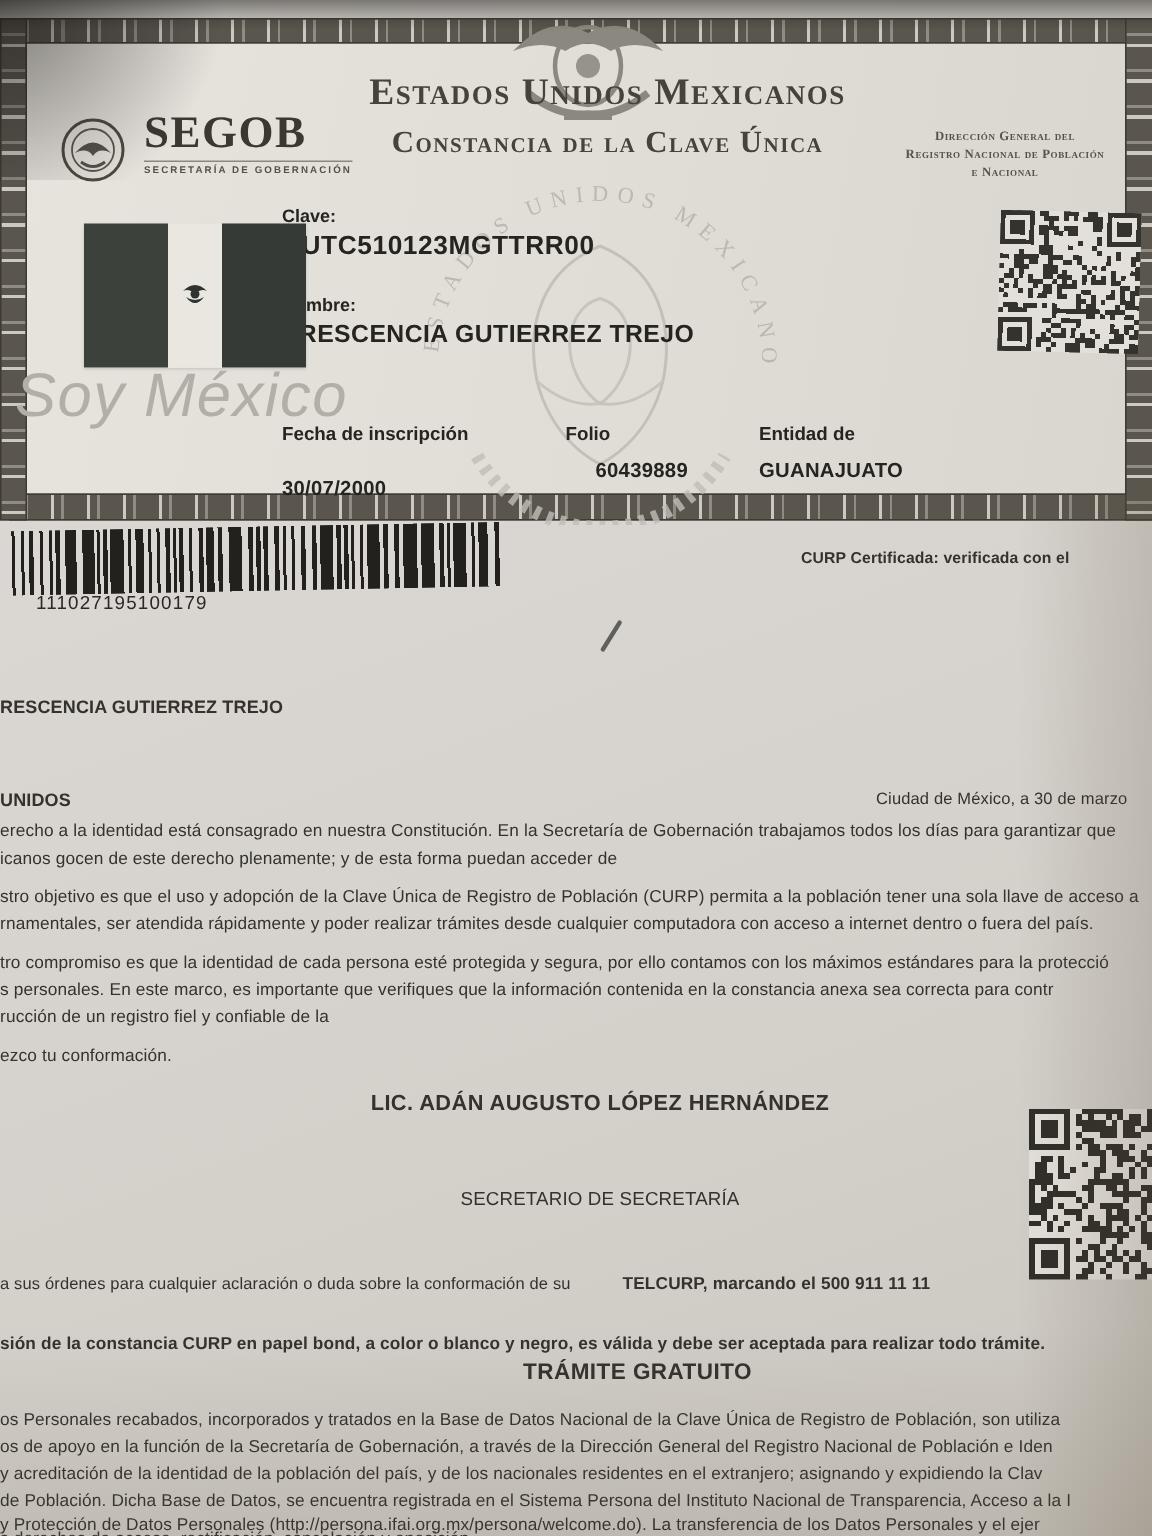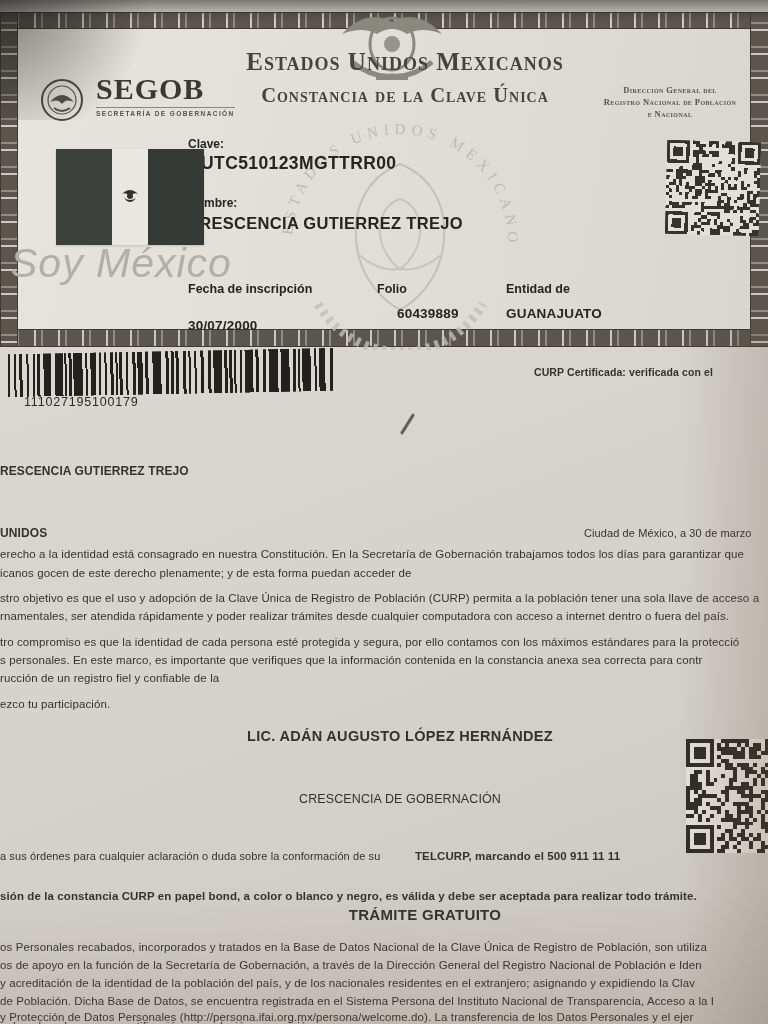--- a/index.html
+++ b/index.html
@@ -454,24 +454,24 @@
   <div class="line" style="left:0;top:548px;">erecho a la identidad está consagrado en nuestra Constitución. En la Secretaría de Gobernación trabajamos todos los días para garantizar que</div>
   <div class="line" style="left:0;top:567px;text-align:center;">icanos gocen de este derecho plenamente; y de esta forma puedan acceder de</div>
 
   <div class="line" style="left:0;top:592px;">stro objetivo es que el uso y adopción de la Clave Única de Registro de Población (CURP) permita a la población tener una sola llave de acceso a</div>
   <div class="line" style="left:0;top:610px;">rnamentales, ser atendida rápidamente y poder realizar trámites desde cualquier computadora con acceso a internet dentro o fuera del país.</div>
 
   <div class="line" style="left:0;top:636px;">tro compromiso es que la identidad de cada persona esté protegida y segura, por ello contamos con los máximos estándares para la protecció</div>
   <div class="line" style="left:0;top:654px;">s personales. En este marco, es importante que verifiques que la información contenida en la constancia anexa sea correcta para contr</div>
   <div class="line" style="left:0;top:672px;">rucción de un registro fiel y confiable de la</div>
 
-  <div class="line" style="left:0;top:698px;">ezco tu participación.</div>
+  <div class="line" style="left:0;top:698px;">ezco tu conformación.</div>
 
   <div class="line b" style="left:70px;top:728px;width:660px;text-align:center;font-size:14.5px;letter-spacing:.3px;">LIC. ADÁN AUGUSTO LÓPEZ HERNÁNDEZ</div>
-  <div class="line" style="left:70px;top:792px;width:660px;text-align:center;font-size:12.5px;">CRESCENCIA DE GOBERNACIÓN</div>
+  <div class="line" style="left:70px;top:792px;width:660px;text-align:center;font-size:12.5px;">SECRETARIO DE SECRETARÍA</div>
 
   <div class="qr" id="qr-bottom" style="left:686px;top:739px;width:114px;height:114px;"><svg width="100%" height="100%" viewBox="0 0 29 29" shape-rendering="crispEdges">
         <rect width="29" height="29" fill="#e3e0da"></rect>
         <rect x="9" y="0" width="1" height="1" fill="#2f2d28"></rect>
         <rect x="10" y="0" width="1" height="1" fill="#2f2d28"></rect>
         <rect x="11" y="0" width="1" height="1" fill="#2f2d28"></rect>
         <rect x="12" y="0" width="1" height="1" fill="#2f2d28"></rect>
         <rect x="13" y="0" width="1" height="1" fill="#2f2d28"></rect>
         <rect x="14" y="0" width="1" height="1" fill="#2f2d28"></rect>
         <rect x="15" y="0" width="1" height="1" fill="#2f2d28"></rect>

